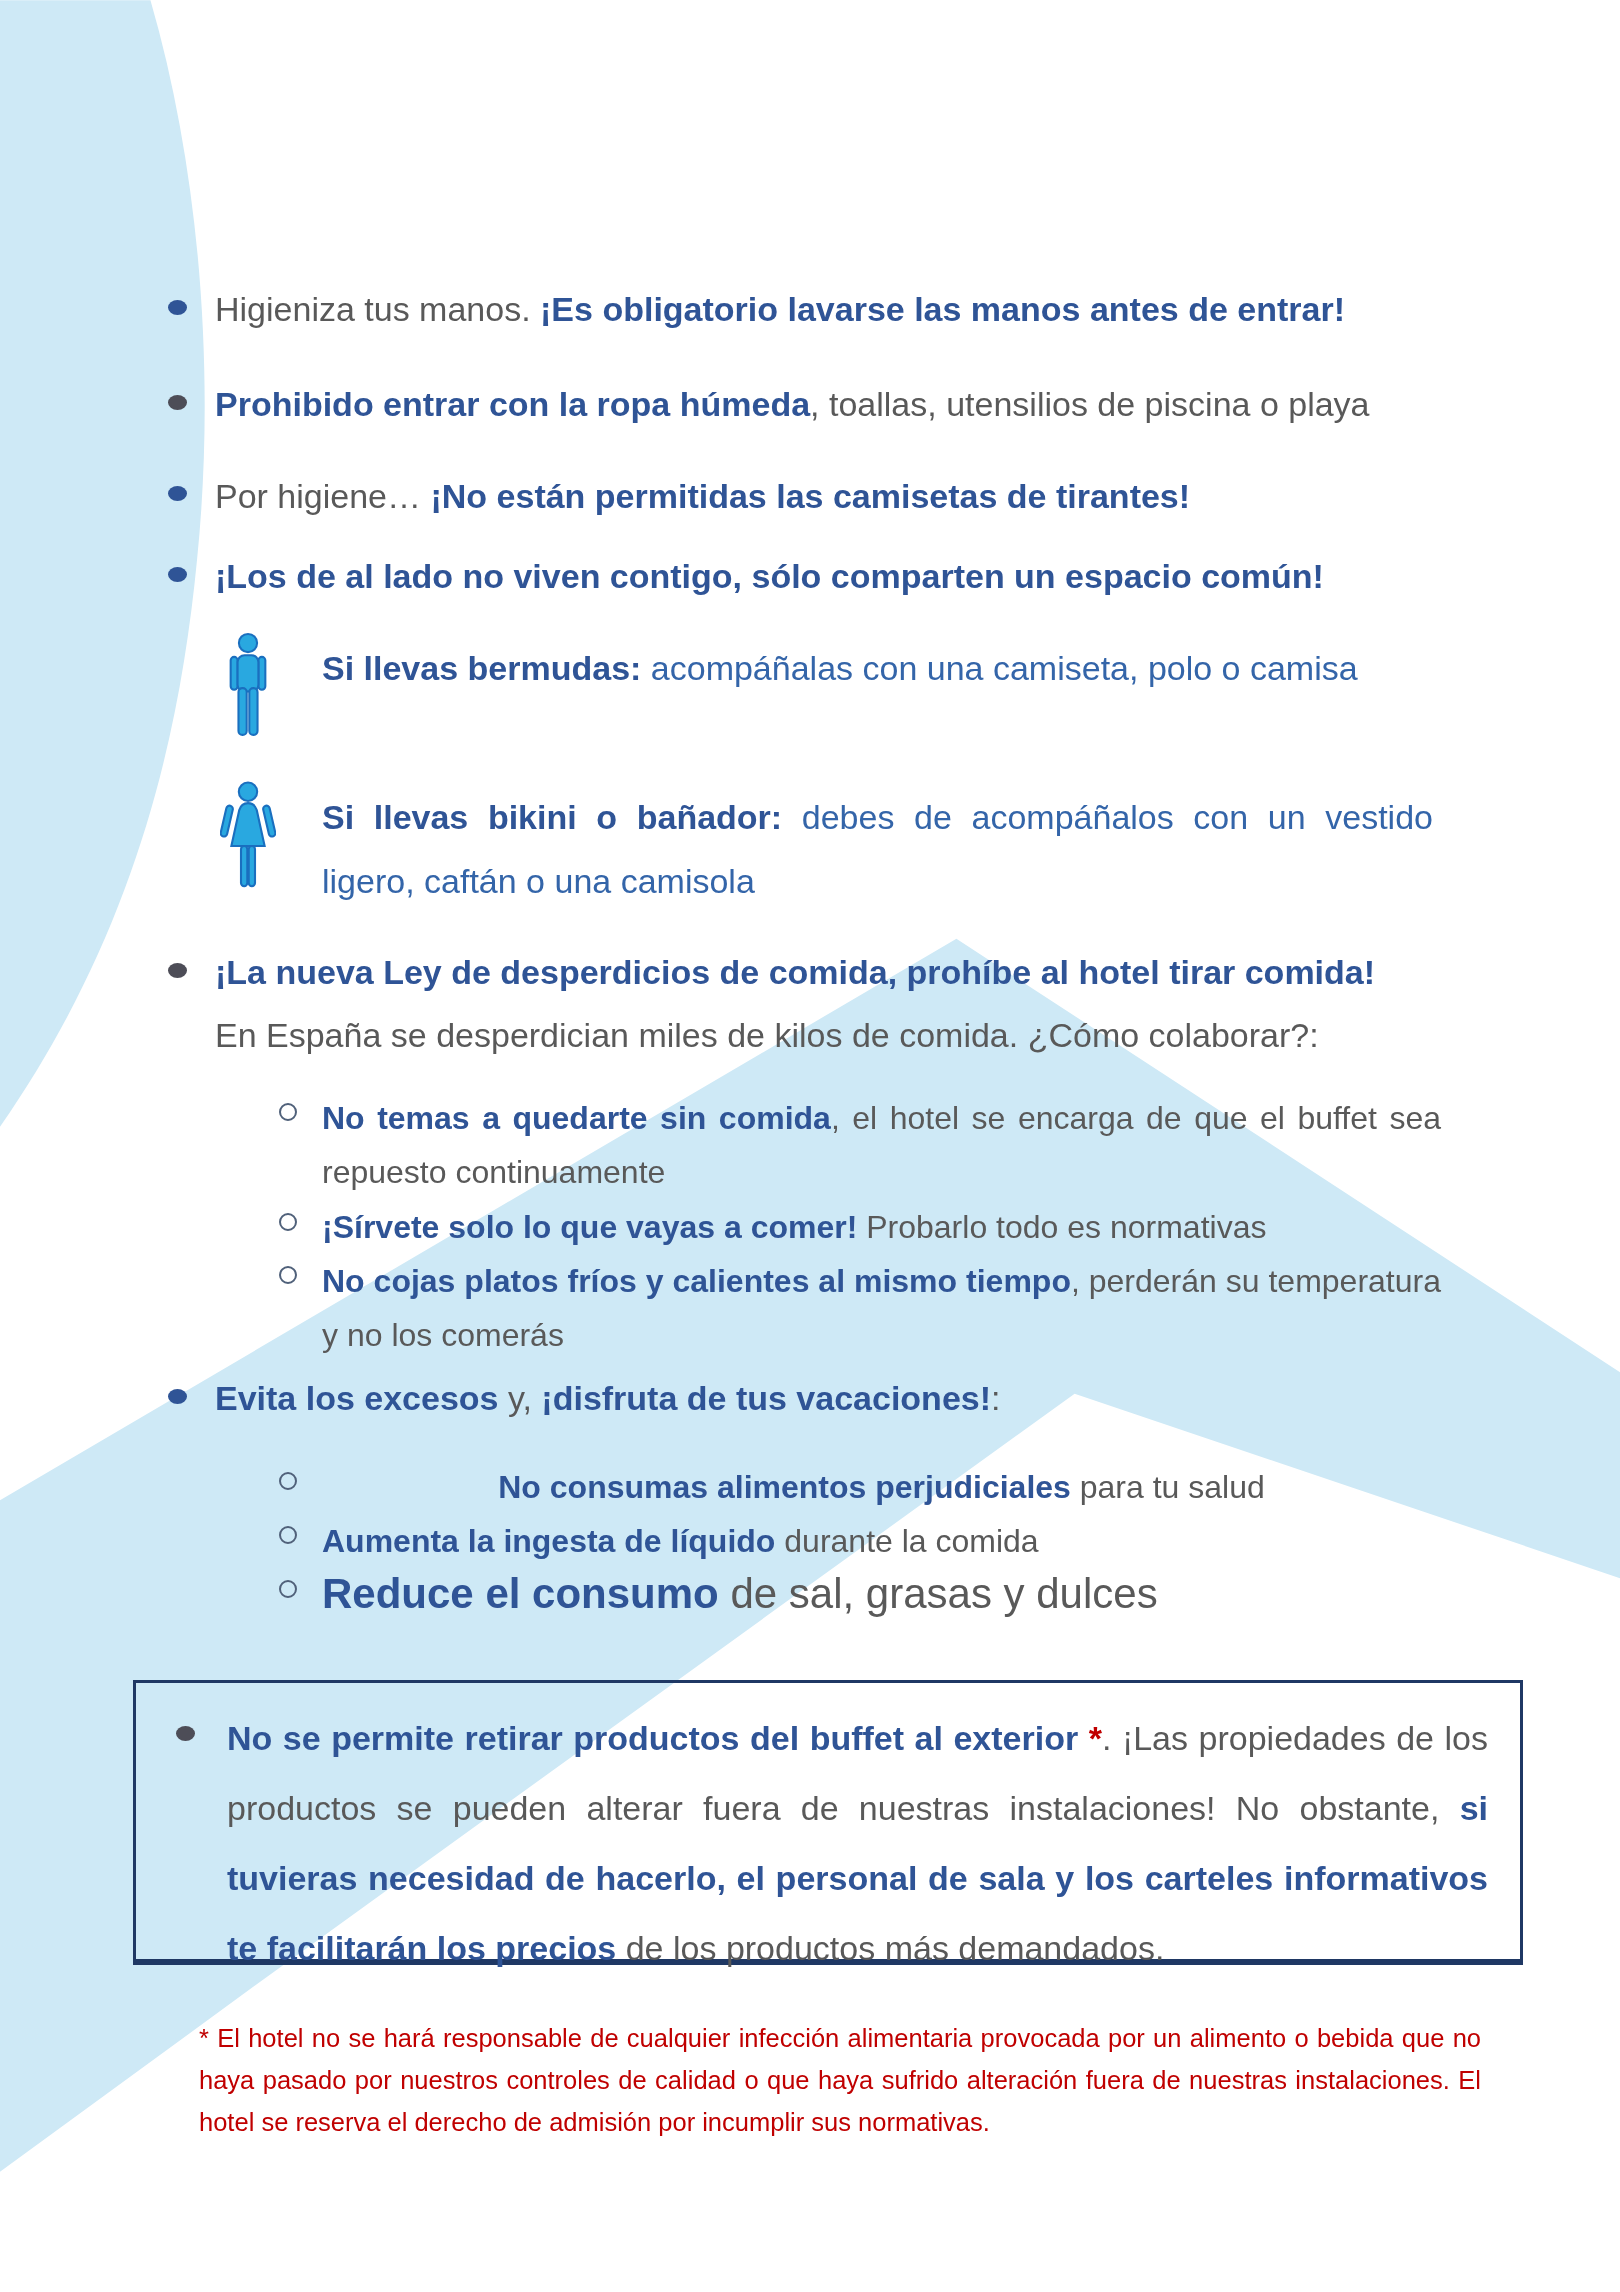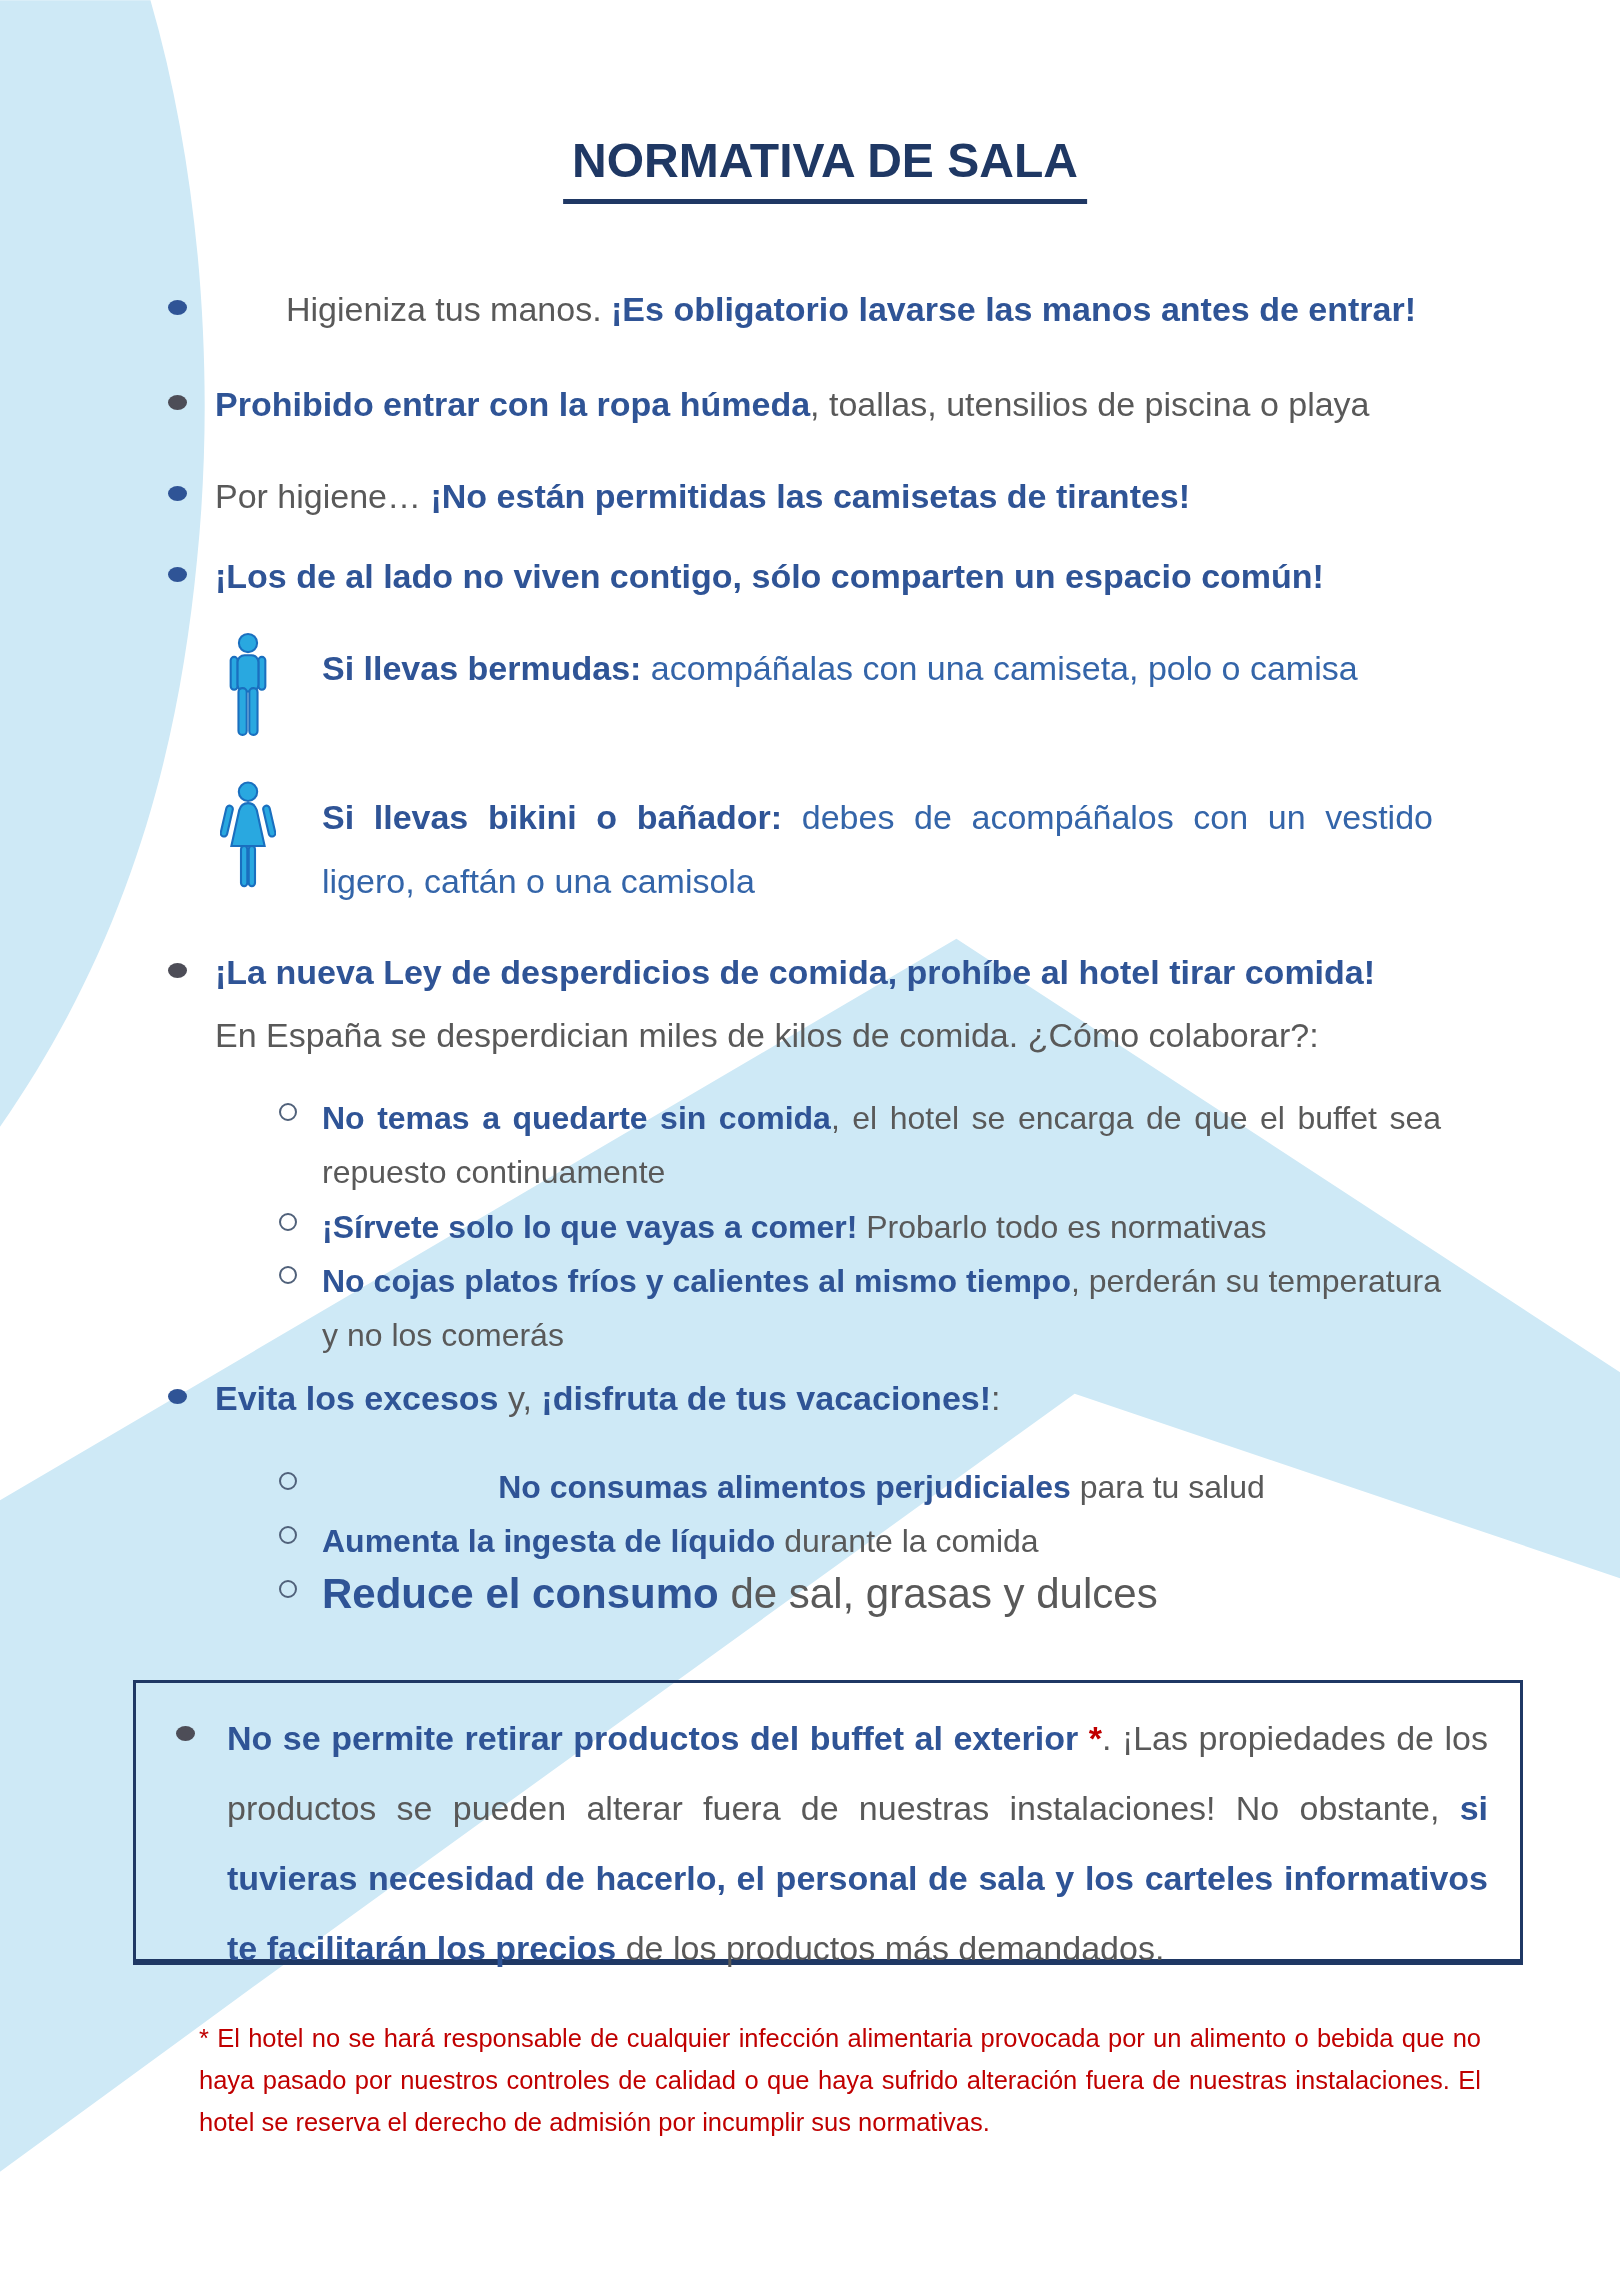--- a/index.html
+++ b/index.html
@@ -74,24 +74,23 @@
 </head>
 <body>
 
 <div class="page">
 
   <svg class="bg" viewBox="0 0 1809 2560">
     <path fill="#CEE9F6" d="M0,0 L168,0 C226,200 240,430 220,625 C200,830 148,1045 0,1258 Z"></path>
     <path fill="#CEE9F6" d="M1068,1048 L1809,1532 L1809,1762 L1200,1556 L308,2200 L0,2425 L0,1675 Z"></path>
   </svg>
 
-  <div class="title">NORMATIVA DE SALA</div>
 
   <span class="dot navy" style="left:168px;top:300px;"></span>
-  <div class="row" style="left:215px;top:288px;width:1272px;text-align:center;">
+  <div class="row" style="left:215px;top:288px;width:1272px;">
     <span class="txt"><span class="seg-gray">Higieniza tus manos. </span><span class="seg-bold">¡Es obligatorio lavarse las manos antes de entrar!</span></span>
   </div>
 
   <span class="dot dark" style="left:168px;top:395px;"></span>
   <div class="row" style="left:215px;top:383px;width:1272px;">
     <span class="txt"><span class="seg-bold">Prohibido entrar con la ropa húmeda</span><span class="seg-gray">, toallas, utensilios de piscina o playa</span></span>
   </div>
 
   <span class="dot navy" style="left:168px;top:486px;"></span>
   <div class="row" style="left:215px;top:475px;width:1272px;">

